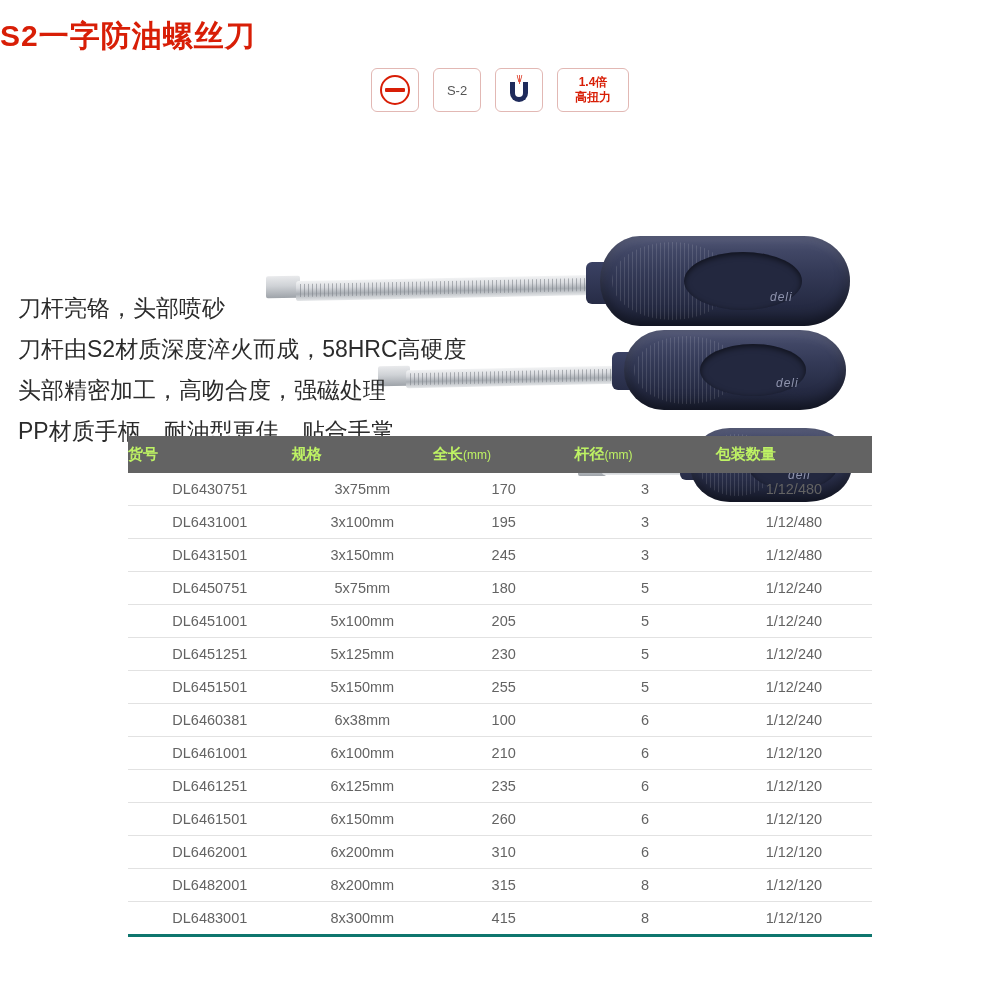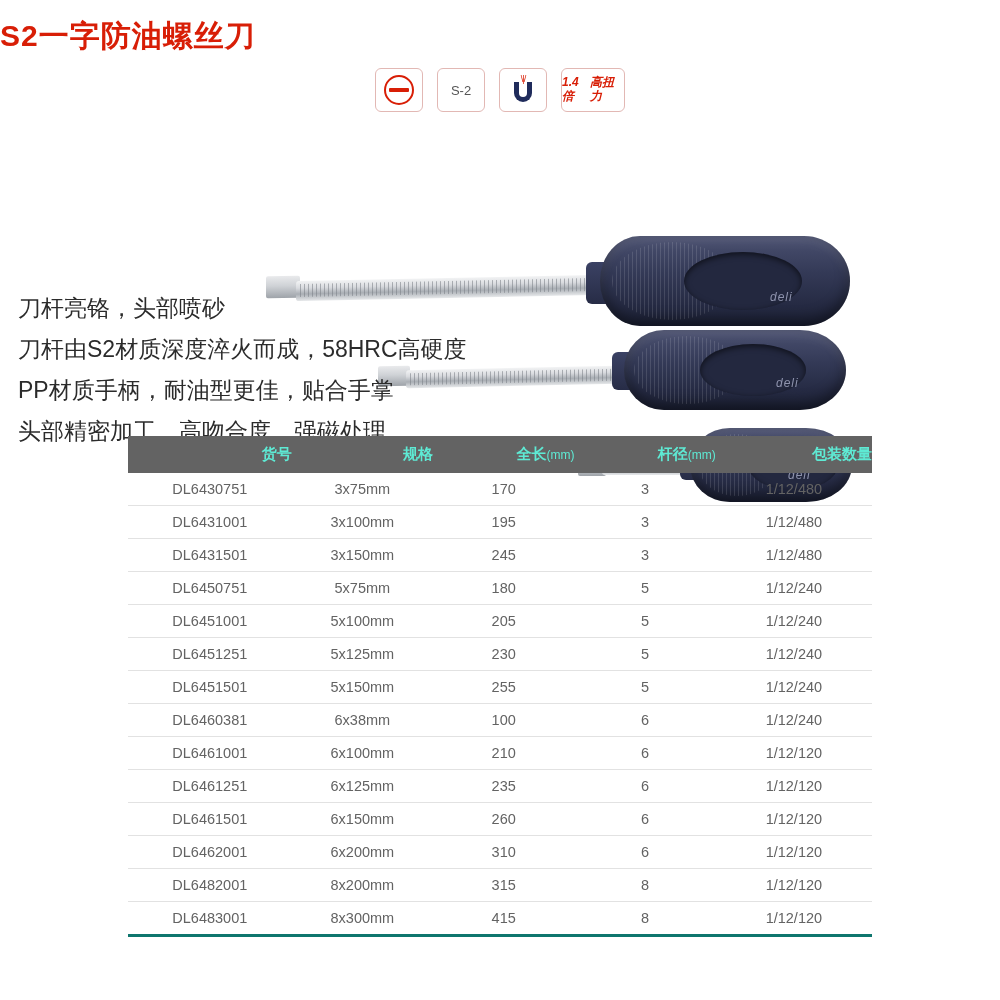--- a/index.html
+++ b/index.html
@@ -40,24 +40,23 @@
     height: 44px;
     border: 1px solid #e2b8b4;
     border-radius: 6px;
     background: #fff;
     display: flex;
     align-items: center;
     justify-content: center;
     box-sizing: border-box;
   }
   .badge.wide {
-    width: 64px;
-    flex-direction: row;
+    width: 72px;
+    flex-direction: column;
     gap: 1px;
-    font-style: italic;
   }
   .badge-text {
     font-size: 13px;
     color: #555;
     font-weight: normal;
   }
   .badge-red-line1, .badge-red-line2 {
     font-size: 12px;
     color: #d81e06;
     font-weight: bold;
@@ -183,25 +182,25 @@
     width: 744px;
   }
   table {
     border-collapse: collapse;
     width: 100%;
     font-size: 14px;
     color: #5a5a5a;
   }
   thead th {
     background: #636363;
-    color: #5eead4;
+    color: #bef264;
     font-size: 15px;
     font-weight: bold;
     padding: 9px 0;
-    text-align: right;
+    text-align: left;
   }
   thead th .unit {
     font-size: 12px;
     font-weight: normal;
   }
   tbody td {
     text-align: center;
     padding: 8px 0;
     border-bottom: 1px solid #e2e2e2;
     color: #636363;
@@ -270,22 +269,22 @@
     <span class="handle" style="left:690px; top:310px; width:162px; height:74px;"></span>
     <span class="handle-ridges" style="left:698px; top:316px; width:78px; height:62px;"></span>
     <span class="handle-grip" style="left:748px; top:322px; width:90px; height:50px;"></span>
     <span class="brand" style="left:788px; top:350px;">deli</span>
   </div>
 </div>
 
 <div class="features">
   <div>刀杆亮铬，头部喷砂</div>
   <div>刀杆由S2材质深度淬火而成，58HRC高硬度</div>
+  <div>头部精密加工，高吻合度，强磁处理</div>
   <div>PP材质手柄，耐油型更佳，贴合手掌</div>
-  <div>头部精密加工，高吻合度，强磁处理</div>
 </div>
 
 <div class="table-wrap">
   <table>
     <thead>
       <tr>
         <th class="col1"><span>货号</span></th>
         <th class="col2"><span>规格</span></th>
         <th class="col3"><span>全长</span><span class="unit">(mm)</span></th>
         <th class="col4"><span>杆径</span><span class="unit">(mm)</span></th>

